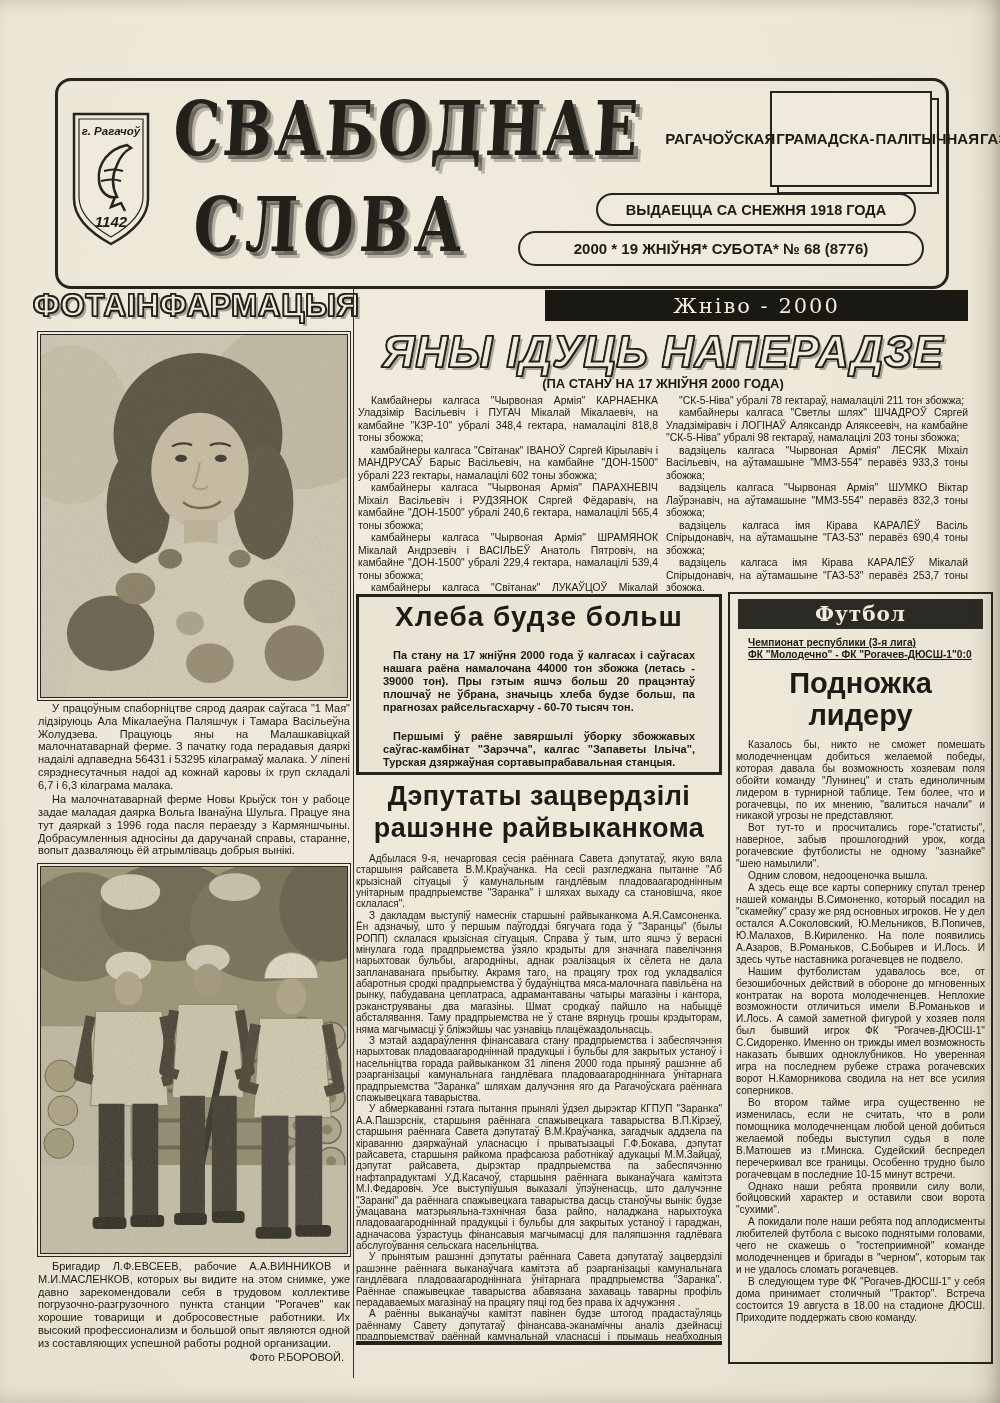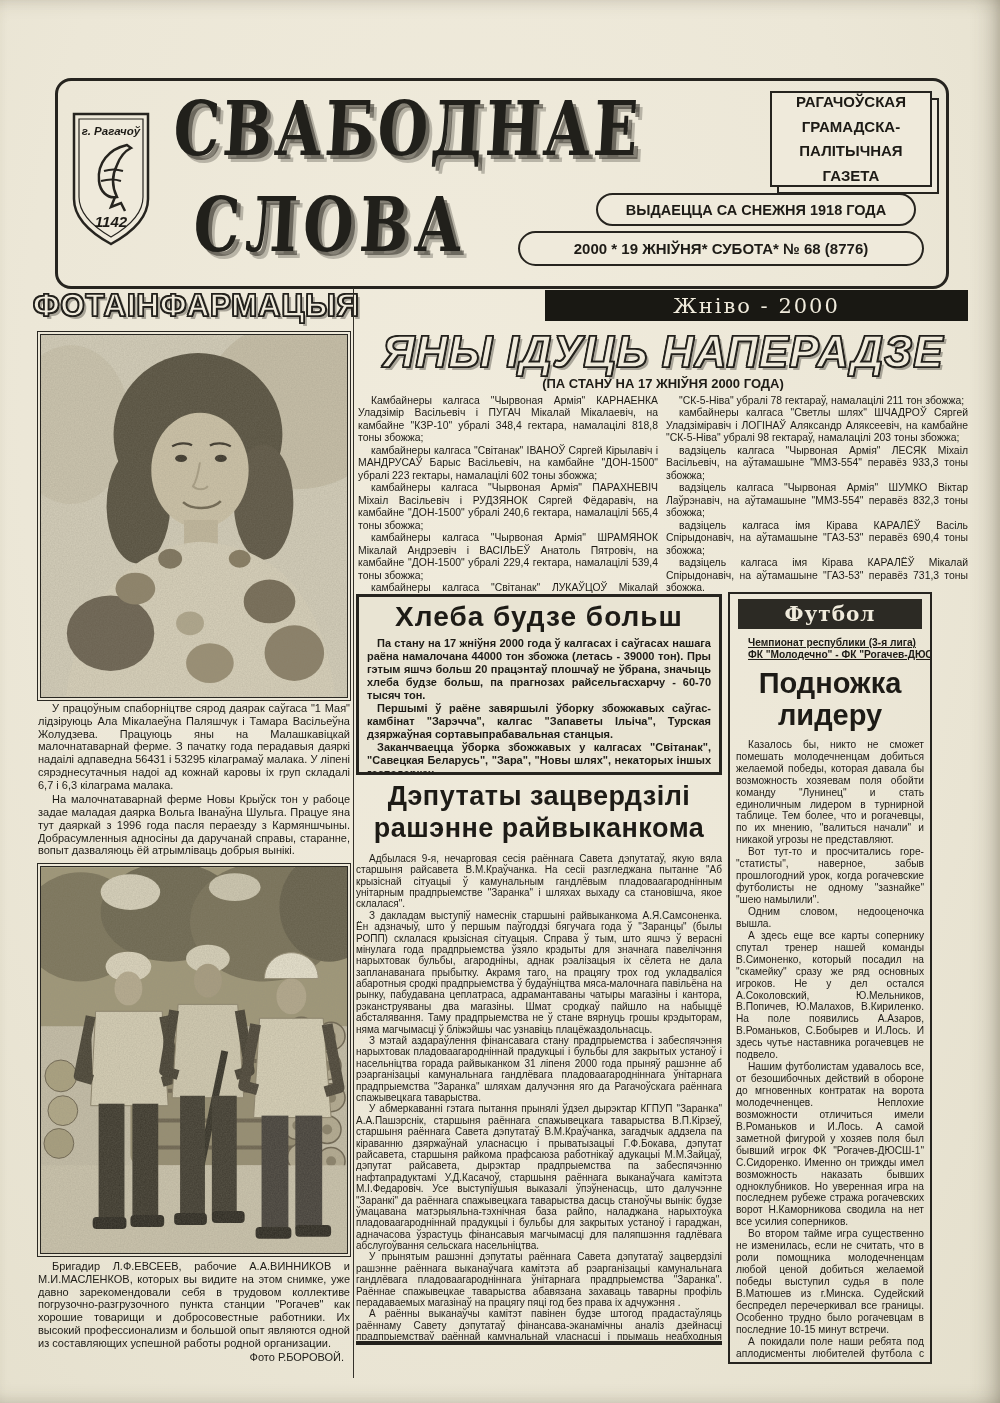--- a/index.html
+++ b/index.html
@@ -17,21 +17,21 @@
   .mast{left:55px;top:78px;width:888px;height:205px;border:3px solid #26241f;border-radius:16px;}
   .emblem{left:13px;top:30px;width:80px;height:140px;font-style:italic;}
   .title1{left:118px;top:4px;width:640px;font-family:"DejaVu Serif",serif;font-weight:bold;
     font-size:58px;letter-spacing:3px;transform:scaleY(1.3) skewX(-4deg);transform-origin:left top;
     color:#21201b;text-shadow:4px 3px 0 rgba(45,42,35,.55),7px 5px 0 rgba(45,42,35,.28);white-space:nowrap;}
   .title2{left:138px;top:100px;width:420px;font-family:"DejaVu Serif",serif;font-weight:bold;
     font-size:58px;letter-spacing:6px;transform:scaleY(1.3) skewX(-4deg);transform-origin:left top;
     color:#21201b;text-shadow:4px 3px 0 rgba(45,42,35,.55),7px 5px 0 rgba(45,42,35,.28);white-space:nowrap;}
   .orgbox{left:712px;top:10px;width:158px;height:92px;border:2.5px solid #26241f;background:#efeadb;
     box-shadow:7px 7px 0 -2px #efeadb, 7px 7px 0 0 #26241f;
-    display:flex;flex-direction:column;justify-content:space-between;align-items:center;gap:1px;
+    display:flex;flex-direction:row;justify-content:center;align-items:center;gap:1px;
     font-weight:bold;font-size:15px;line-height:1.2;text-align:center;}
   .pill{border:2.5px solid #26241f;border-radius:22px;background:#efeadb;display:flex;align-items:center;justify-content:center;
     font-weight:bold;white-space:nowrap;}
   .pill1{left:538px;top:112px;width:316px;height:29px;font-size:14.5px;}
   .pill2{left:460px;top:150px;width:402px;height:31px;font-size:15px;}
   
   .outline{color:#efeadb;-webkit-text-stroke:1.4px #23211c;
     text-shadow:-1px -1px 0 #23211c,1px -1px 0 #23211c,-1px 1px 0 #23211c,1px 1px 0 #23211c,3px 3px 0 rgba(40,38,32,.35);}
   .fotohead{left:33px;top:288px;width:318px;font-size:31px;font-weight:bold;letter-spacing:1px;text-align:center;}
   
@@ -51,28 +51,28 @@
     font-size:44px;letter-spacing:1px;white-space:nowrap;}
   .subhead{left:358px;top:376px;width:610px;text-align:center;font-weight:bold;font-size:13px;}
   .hcol{top:395px;height:198px;font-size:10.4px;line-height:1.2;text-align:justify;overflow:hidden;}
   .hcol p{margin:0;text-indent:13px;}
   .hcol1{left:358px;width:300px;}
   .hcol2{left:666px;width:302px;}
   
   .bread{left:356px;top:594px;width:366px;height:181px;border:3px solid #26241f;background:#e9e4d3;
     padding:4px 8px;box-sizing:border-box;overflow:hidden;}
   .bread h2{margin:0 0 4px 0;text-align:center;font-size:28px;letter-spacing:1px;}
-  .bread p{margin:0;font-weight:bold;font-size:11px;line-height:1.18;text-align:justify;text-indent:10px;}
+  .bread p{margin:16px;font-weight:bold;font-size:11px;line-height:1.18;text-align:justify;text-indent:10px;}
   
   .dep{left:356px;top:780px;width:366px;height:560px;overflow:hidden;}
   .dep h2{margin:0 0 8px 0;text-align:center;font-size:27px;line-height:1.2;letter-spacing:.5px;}
   .dep p{margin:0;font-size:10px;line-height:1.14;text-align:justify;text-indent:13px;}
   .deprule{left:356px;top:1341px;width:366px;height:4px;background:#23211c;}
   
-  .foot{left:728px;top:592px;width:204px;height:772px;border:2px solid #26241f;box-sizing:border-box;padding:5px 6px;overflow:hidden;}
+  .foot{left:728px;top:592px;width:265px;height:772px;border:2px solid #26241f;box-sizing:border-box;padding:5px 6px;overflow:hidden;}
   .footbar{background:#2c2a24;color:#f0ebdc;height:30px;display:flex;align-items:center;justify-content:center;
     font-family:"DejaVu Serif",serif;font-weight:bold;font-size:20px;letter-spacing:1px;margin:0 2px 8px 2px;}
   .league,.match{font-weight:bold;font-size:11px;text-align:center;text-decoration:underline;margin:0 0 4px 0;white-space:nowrap;}
   .foothead{text-align:center;font-weight:bold;font-size:29px;line-height:1.12;margin:6px 0 7px 0;}
   .foot p{margin:0;font-size:10.2px;line-height:1.17;text-align:justify;text-indent:12px;}
   svg text{font-family:"Liberation Sans",sans-serif;}
 </style>
 </head>
 <body>
 
@@ -253,21 +253,21 @@
     <p>камбайнеры калгаса "Чырвоная Армія" ПАРАХНЕВІЧ Міхаіл Васільевіч і РУДЗЯНОК Сяргей Фёдаравіч, на камбайне "ДОН-1500" убралі 240,6 гектара, намалацілі 565,4 тоны збожжа;</p>
     <p>камбайнеры калгаса "Чырвоная Армія" ШРАМЯНОК Мікалай Андрэевіч і ВАСІЛЬЕЎ Анатоль Пятровіч, на камбайне "ДОН-1500" убралі 229,4 гектара, намалацілі 539,4 тоны збожжа;</p>
     <p>камбайнеры калгаса "Світанак" ЛУКАЎЦОЎ Мікалай Паўлавіч і ЗАІКАЎ Уладзімір Васільевіч, на камбайне</p>
   </div>
   <div class="abs hcol hcol2">
     <p>"СК-5-Ніва" убралі 78 гектараў, намалацілі 211 тон збожжа;</p>
     <p>камбайнеры калгаса "Светлы шлях" ШЧАДРОЎ Сяргей Уладзіміравіч і ЛОГІНАЎ Аляксандр Аляксеевіч, на камбайне "СК-5-Ніва" убралі 98 гектараў, намалацілі 203 тоны збожжа;</p>
     <p>вадзіцель калгаса "Чырвоная Армія" ЛЕСЯК Міхаіл Васільевіч, на аўтамашыне "ММЗ-554" перавёз 933,3 тоны збожжа;</p>
     <p>вадзіцель калгаса "Чырвоная Армія" ШУМКО Віктар Лаўрэнавіч, на аўтамашыне "ММЗ-554" перавёз 832,3 тоны збожжа;</p>
     <p>вадзіцель калгаса імя Кірава КАРАЛЁЎ Васіль Спірыдонавіч, на аўтамашыне "ГАЗ-53" перавёз 690,4 тоны збожжа;</p>
-    <p>вадзіцель калгаса імя Кірава КАРАЛЁЎ Мікалай Спірыдонавіч, на аўтамашыне "ГАЗ-53"  перавёз 731,3 тоны збожжа.</p>
+    <p>вадзіцель калгаса імя Кірава КАРАЛЁЎ Мікалай Спірыдонавіч, на аўтамашыне "ГАЗ-53"  перавёз 253,7 тоны збожжа.</p>
   </div>
 
   <div class="abs bread">
     <h2>Хлеба будзе больш</h2>
     <p>Па стану на 17 жніўня 2000 года ў калгасах і саўгасах нашага раёна намалочана 44000 тон збожжа (летась - 39000 тон). Пры гэтым яшчэ больш 20 працэнтаў плошчаў не ўбрана, значыць хлеба будзе больш, па прагнозах райсельгасхарчу - 60-70 тысяч тон.</p>
     <p>Першымі ў раёне завяршылі  ўборку збожжавых саўгас-камбінат "Зарэчча", калгас "Запаветы Ільіча", Турская  дзяржаўная сортавыпрабавальная станцыя.</p>
     <p>Заканчваецца ўборка збожжавых у калгасах "Світанак", "Савецкая Беларусь", "Зара", "Новы шлях", некаторых іншых гаспадарках.</p>
 
   </div>
 
@@ -287,18 +287,19 @@
     <div class="footbar">Футбол</div>
     <p class="league">Чемпионат республики (3-я лига)</p>
     <p class="match">ФК "Молодечно" - ФК "Рогачев-ДЮСШ-1"0:0</p>
     <div class="foothead">Подножка лидеру</div>
     <p>Казалось бы, никто не сможет помешать молодечненцам добиться желаемой победы, которая давала бы возможность хозяевам поля обойти команду "Лунинец" и стать единоличным лидером в турнирной таблице. Тем более, что и рогачевцы, по их мнению, "валиться начали" и никакой угрозы не представляют.</p>
     <p>Вот тут-то и просчитались горе-"статисты", наверное, забыв прошлогодний урок, когда рогачевские футболисты не одному "зазнайке" "шею намылили".</p>
     <p>Одним словом, недооценочка вышла.</p>
     <p>А здесь еще все карты сопернику спутал тренер нашей команды В.Симоненко, который посадил на "скамейку" сразу же ряд основных игроков. Не у дел остался А.Соколовский, Ю.Мельников, В.Попичев, Ю.Малахов, В.Кириленко. На поле появились А.Азаров, В.Романьков, С.Бобырев и И.Лось. И здесь чутье наставника рогачевцев не подвело.</p>
     <p>Нашим футболистам удавалось все, от безошибочных действий в обороне до мгновенных контратак на ворота молодечненцев. Неплохие возможности отличиться имели В.Романьков и И.Лось. А самой заметной фигурой у хозяев поля был бывший игрок ФК "Рогачев-ДЮСШ-1" С.Сидоренко. Именно он трижды имел возможность наказать бывших одноклубников. Но уверенная игра на последнем рубеже стража рогачевских ворот Н.Каморникова сводила на нет все усилия соперников.</p>
     <p>Во втором тайме игра существенно не изменилась, если не считать, что в роли помощника молодечненцам любой ценой добиться желаемой победы выступил судья в поле В.Матюшев из г.Минска. Судейский беспредел перечеркивал все границы. Особенно трудно было  рогачевцам в последние 10-15 минут встречи.</p>
+    <p>Однако наши ребята проявили силу воли, бойцовский характер и оставили свои ворота "сухими".</p>
     <p>А покидали поле наши ребята под аплодисменты любителей футбола  с высоко поднятыми головами, чего не скажешь о "гостеприимной" команде молодечненцев и бригады в "черном", которым так и не удалось сломать рогачевцев.</p>
     <p>В следующем туре ФК "Рогачев-ДЮСШ-1" у себя дома принимает столичный "Трактор". Встреча состоится 19 августа в 18.00 на стадионе ДЮСШ. Приходите поддержать свою команду.</p>
 
   </div>
 
 </div>
 
 </body></html>

